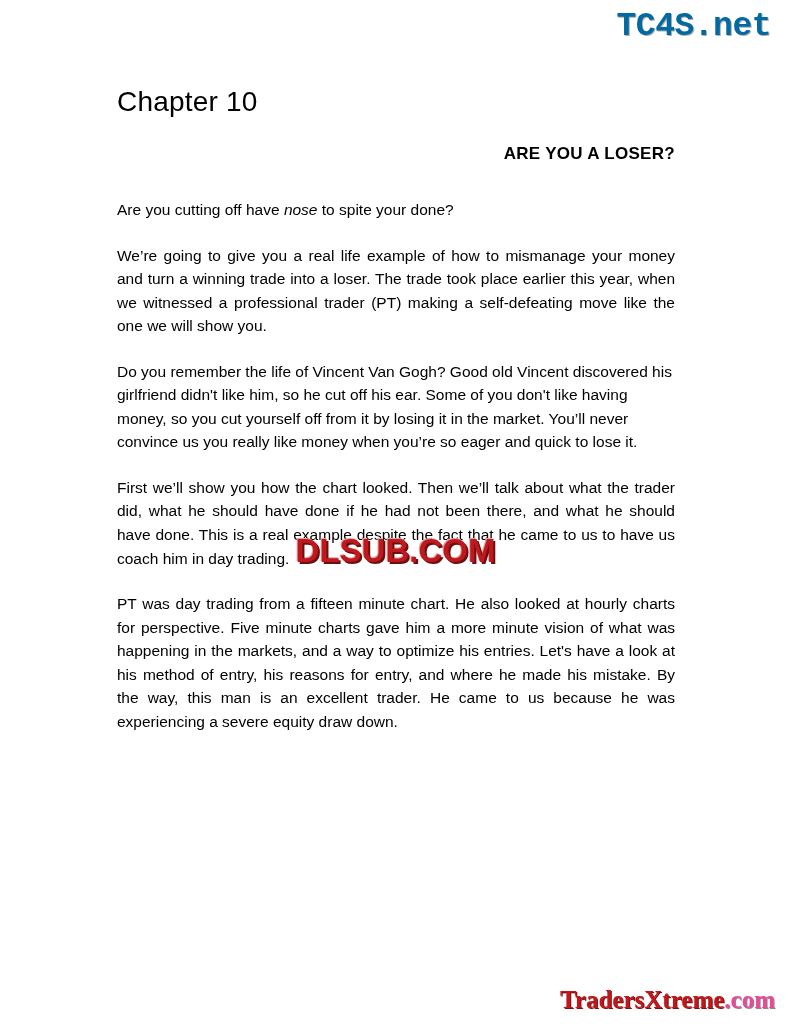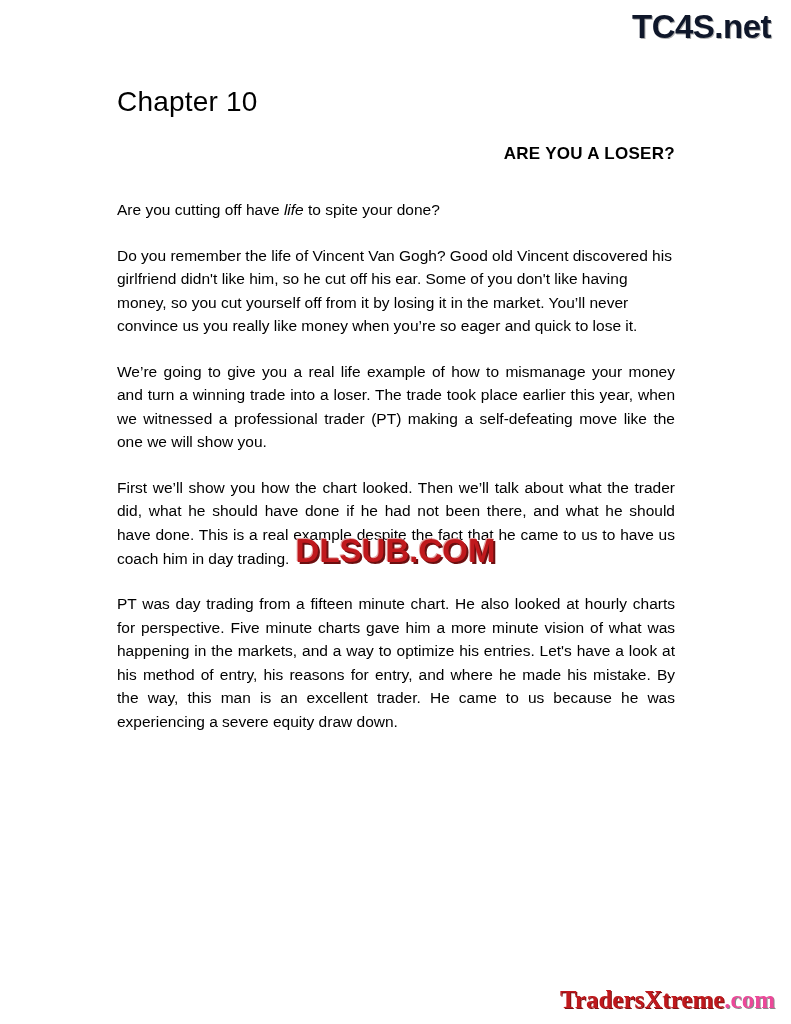--- a/index.html
+++ b/index.html
@@ -20,24 +20,24 @@
     position: absolute;
     inset: 0;
     background: #ffffff;
   }
 
   
   .top-watermark {
     position: absolute;
     top: 8px;
     right: 20px;
-    font-family: Liberation Sans, sans-serif;
+    font-family: Liberation Mono, monospace;
     font-size: 33px;
     font-weight: bold;
-    color: #0f172a;
+    color: #0369a1;
     letter-spacing: -0.5px;
     text-shadow: 1px 1px 0 #b0b0b0;
   }
 
   .content {
     position: absolute;
     left: 117px;
     top: 86px;
     width: 558px;
   }
@@ -118,25 +118,25 @@
 <div class="page">
 
   <div class="top-watermark">TC4S.net</div>
 
   <div class="content">
 
     <h1 class="chapter-title">Chapter 10</h1>
 
     <h2 class="chapter-subtitle">ARE YOU A LOSER?</h2>
 
-    <p class="body-text ragged"><span>Are you cutting off have </span><em>life</em><span> to spite your done?</span></p>
+    <p class="body-text ragged"><span>Are you cutting off have </span><em>nose</em><span> to spite your done?</span></p>
+
+    <p class="body-text">We’re going to give you a real life example of how to mismanage your money and turn a winning trade into a loser.  The trade took place earlier this year, when we witnessed a professional trader (PT) making a self-defeating move like the one we will show you.</p>
 
     <p class="body-text ragged">Do you remember the life of Vincent Van Gogh?  Good old Vincent discovered his girlfriend didn't like him, so he cut off his ear.  Some of you don't like having money, so you cut yourself off from it by losing it in the market.  You’ll never convince us you really like money when you’re so eager and quick to lose it.</p>
-
-    <p class="body-text">We’re going to give you a real life example of how to mismanage your money and turn a winning trade into a loser.  The trade took place earlier this year, when we witnessed a professional trader (PT) making a self-defeating move like the one we will show you.</p>
 
     <p class="body-text">First we’ll show you how the chart looked.  Then we’ll talk about what the trader did, what he should have done if he had not been there, and what he should have done.  This is a real example despite the fact that he came to us to have us coach him in day trading.</p>
 
     <p class="body-text">PT was day trading from a fifteen minute chart.  He also looked at hourly charts for perspective.  Five minute charts gave him a more minute vision of what was happening in the markets, and a way to optimize his entries.  Let's have a look at his method of entry, his reasons for entry, and where he made his mistake.  By the way, this man is an excellent trader.   He came to us because he was experiencing a severe equity draw down.</p>
 
   </div>
 
   <div class="mid-watermark">DLSUB.COM</div>
 
 

